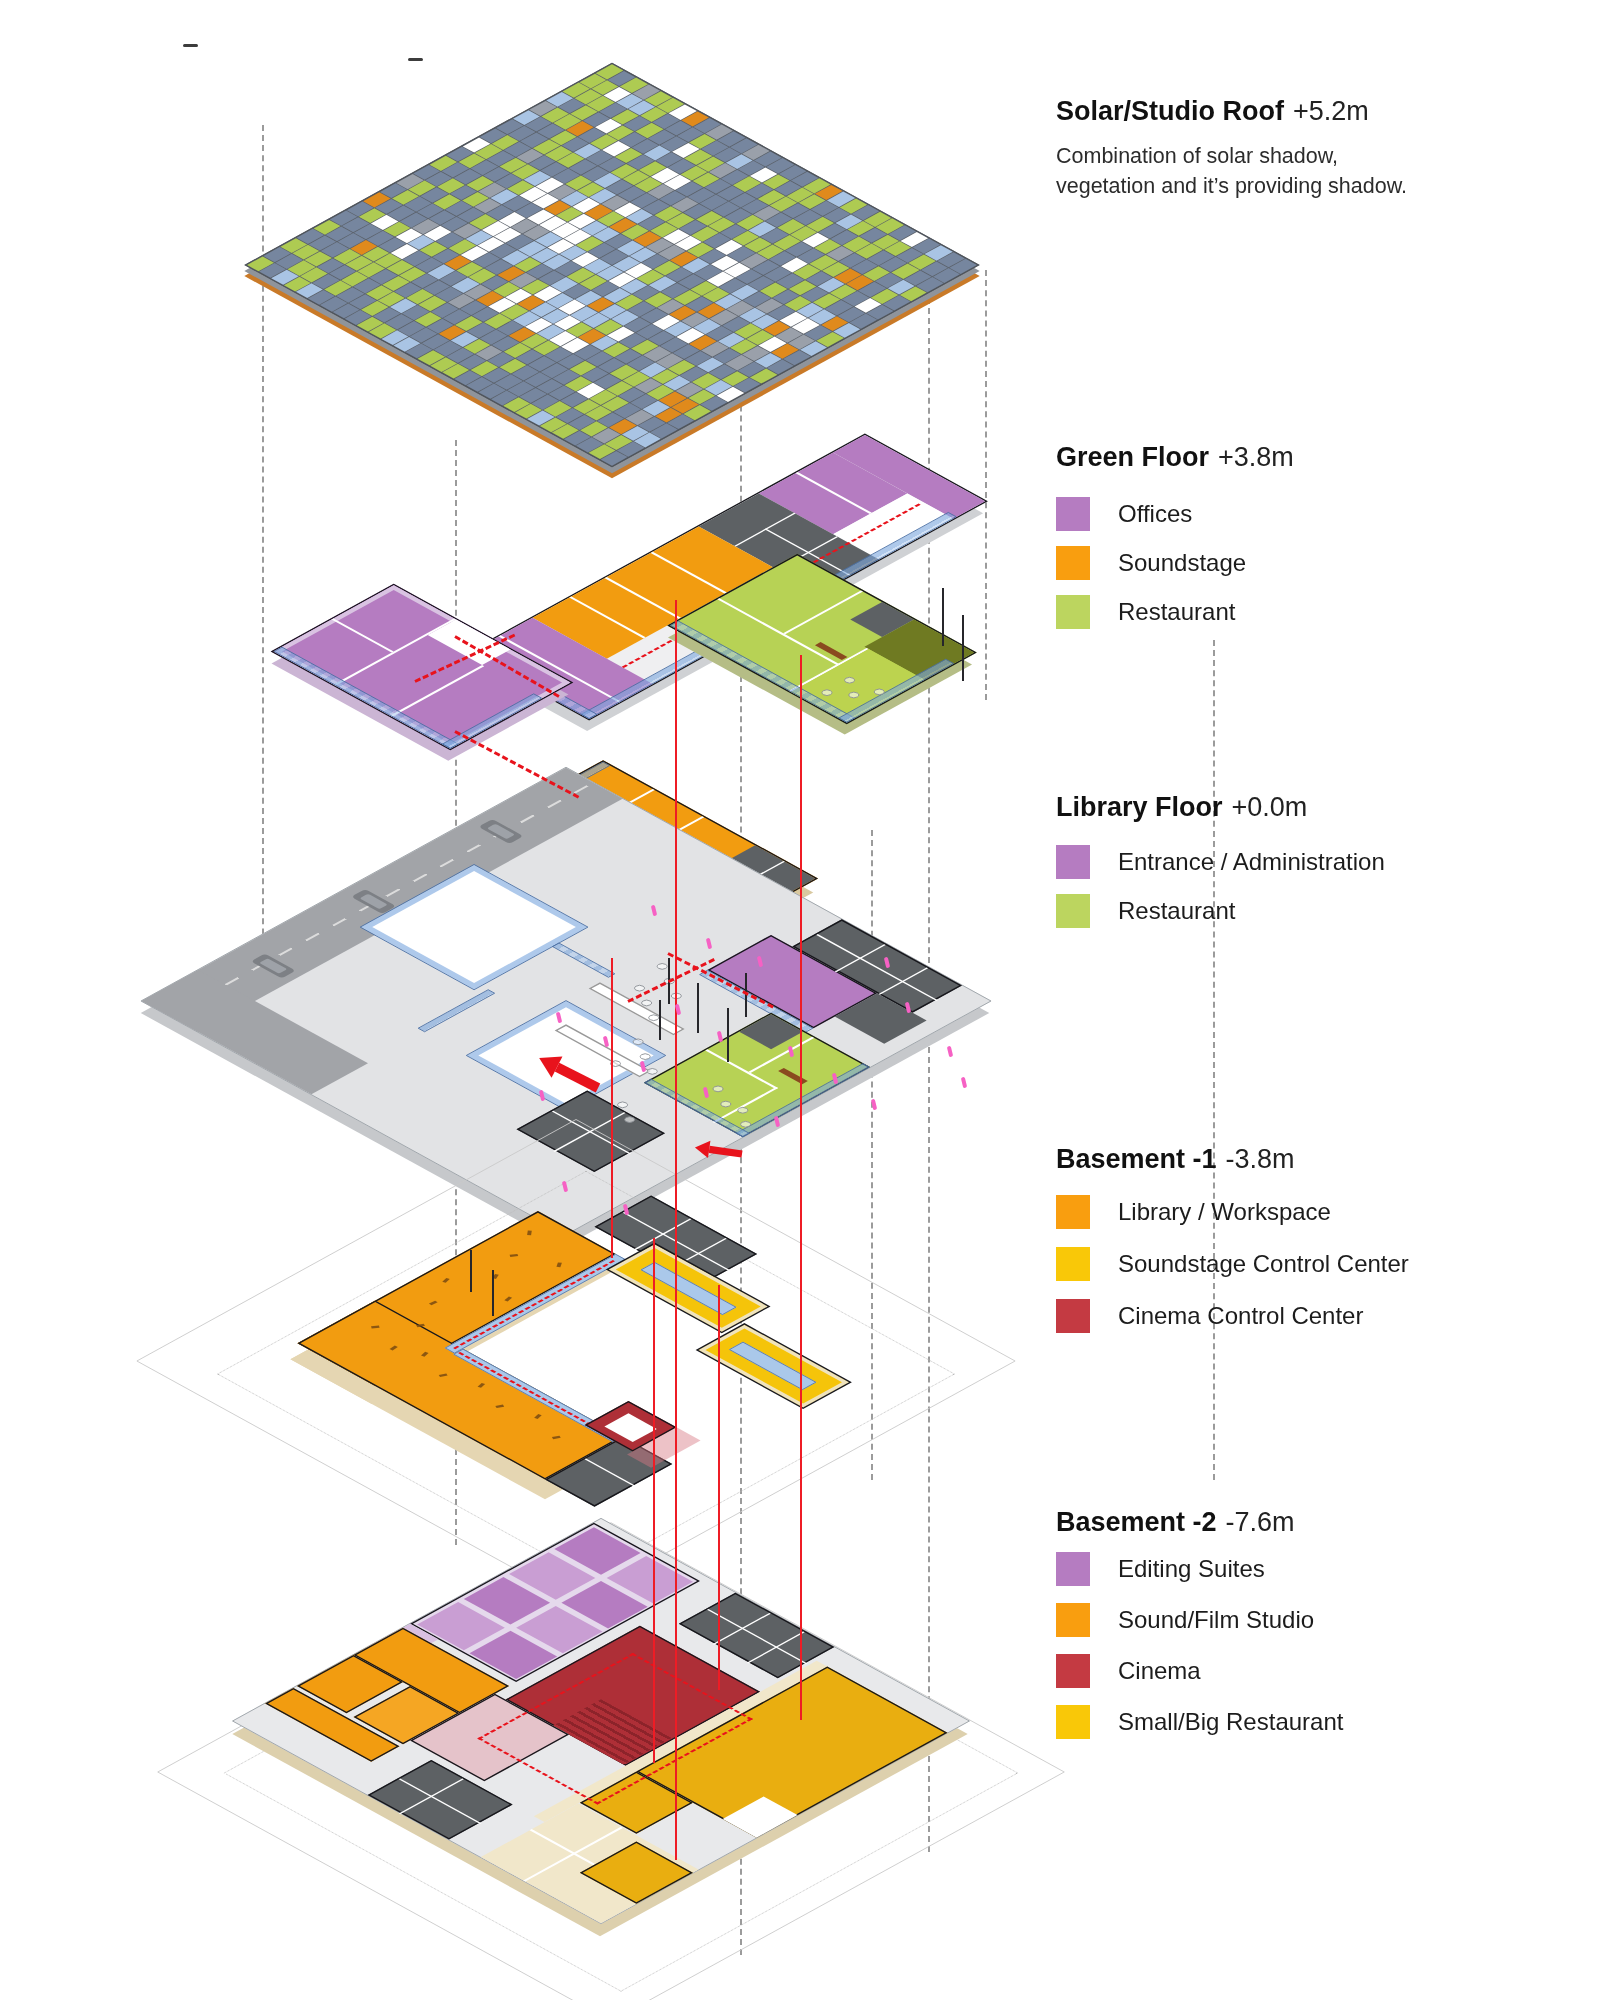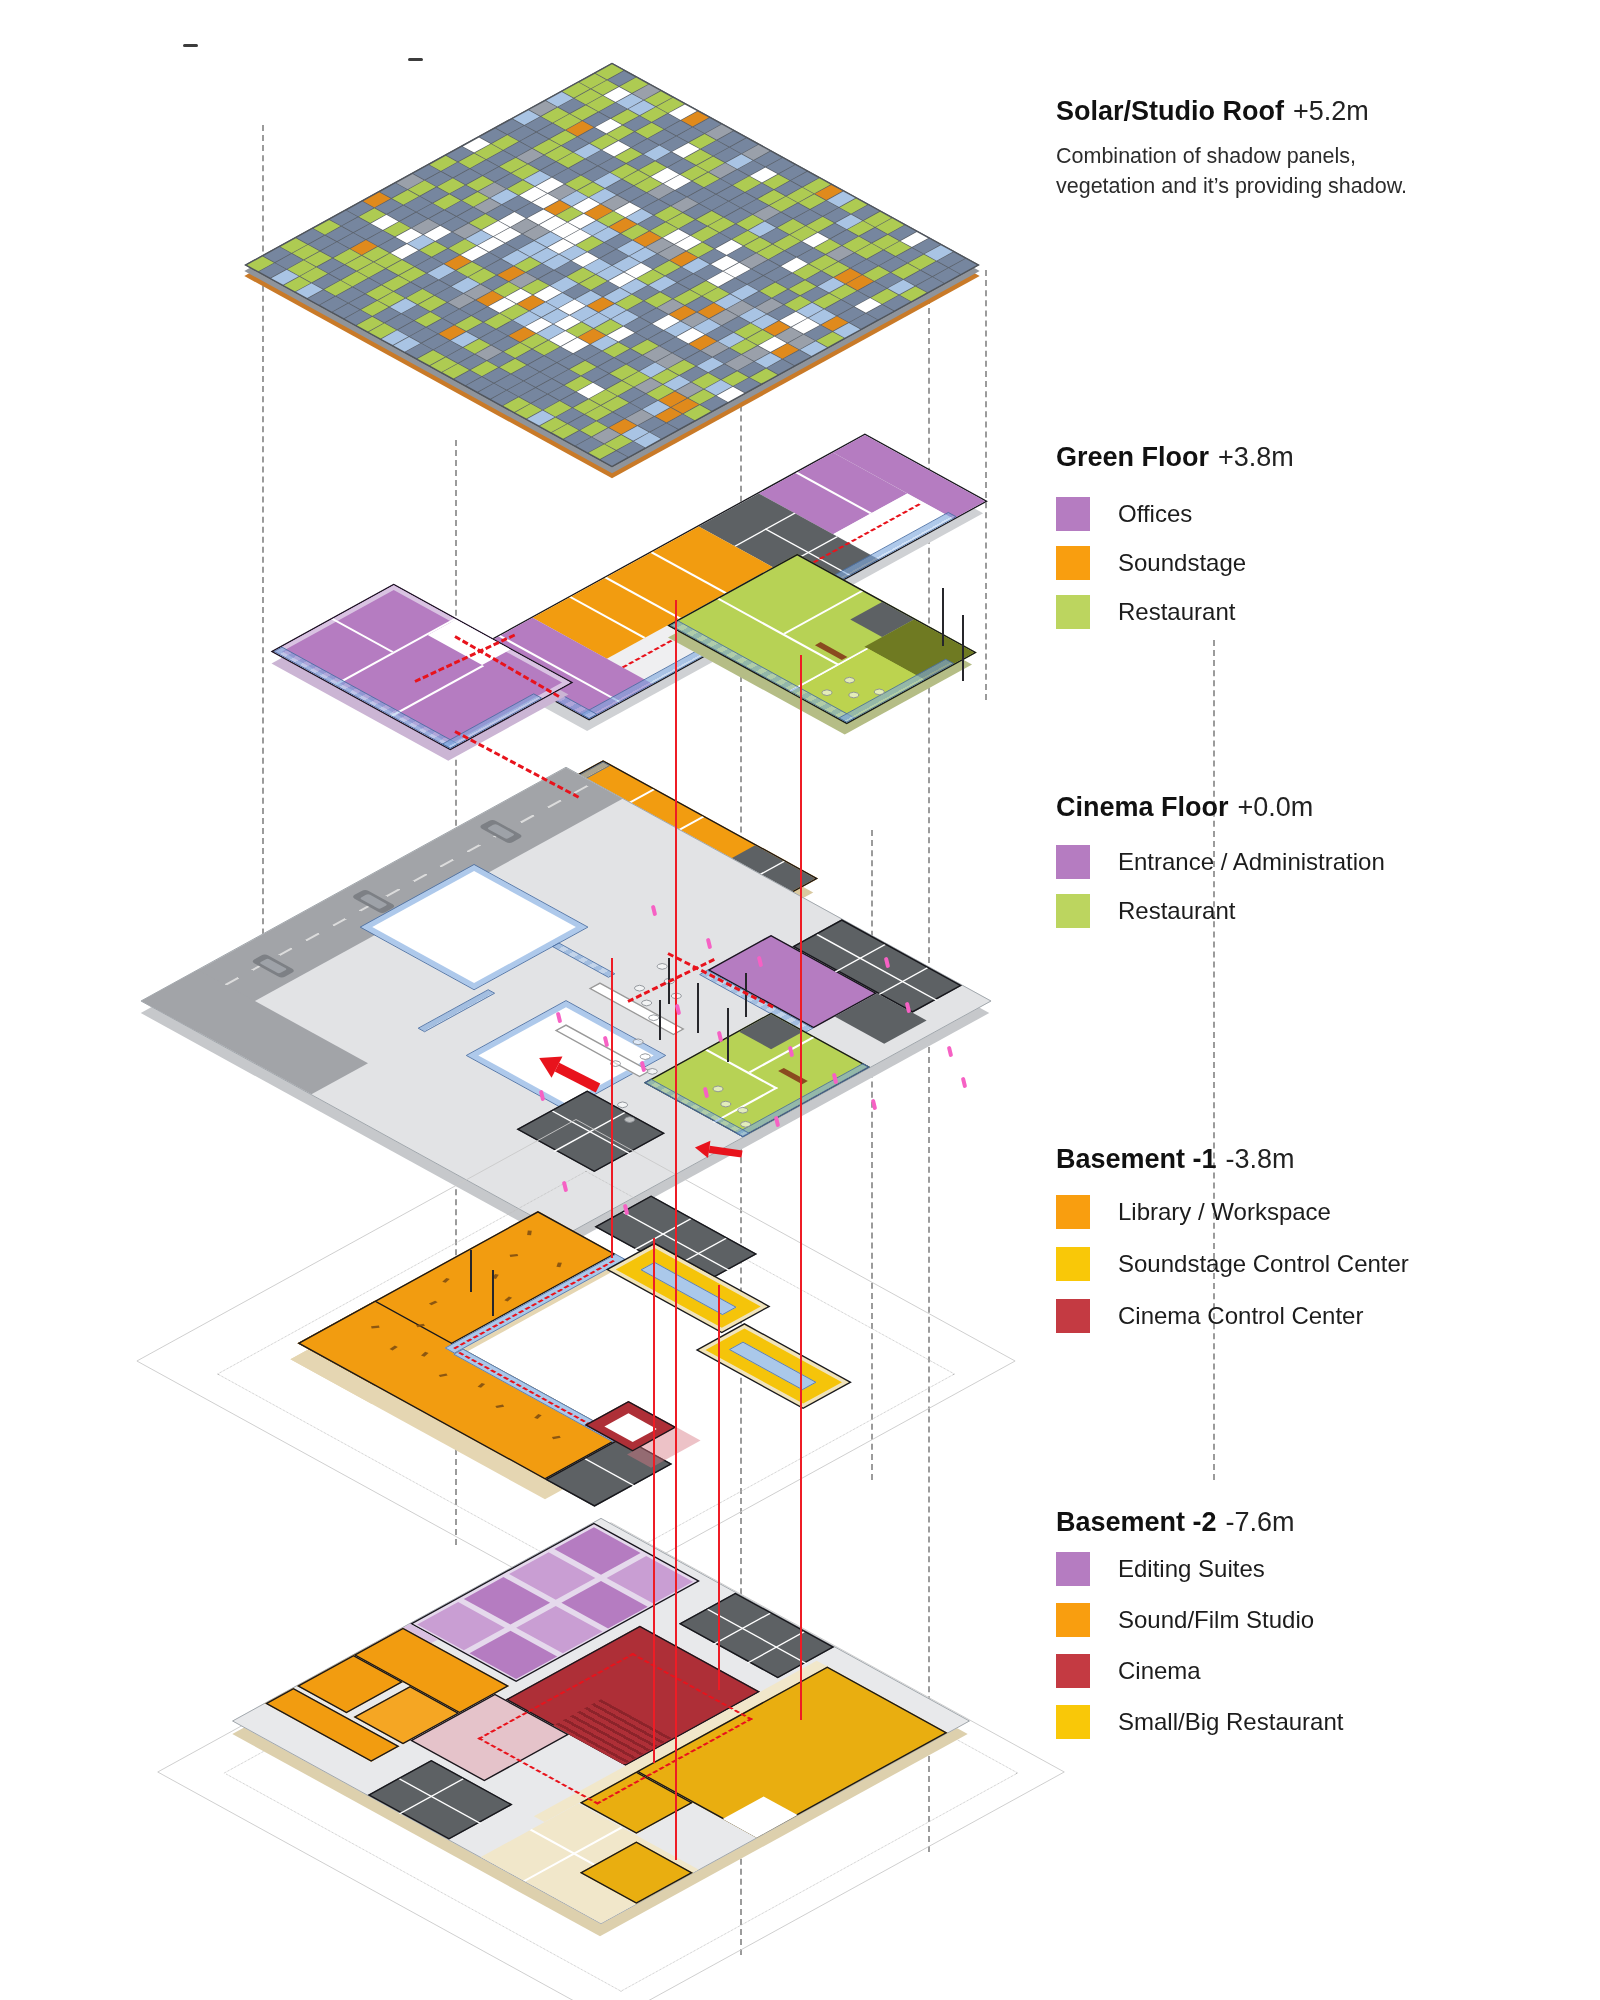--- a/index.html
+++ b/index.html
@@ -1037,21 +1037,21 @@
         <div class="hd" style="left:46px"></div>
       </div>
     </div>
 
   <div>
 
     <div class="sec-title" style="top:96px;">
       <span class="t">Solar/Studio Roof</span><span class="e">+5.2m</span>
     </div>
     <div class="desc" style="top:141px;">
-      <div>Combination of shadow panels,</div>
+      <div>Combination of solar shadow,</div>
       <div>vegetation and  it’s providing shadow.</div>
     </div>
 
     <div class="sec-title" style="top:442px;">
       <span class="t">Green Floor</span><span class="e">+3.8m</span>
     </div>
     <div class="legend-row" style="top:497px;">
       <svg width="34" height="34">
           <rect width="34" height="34" fill="#b57cc1"></rect>
         </svg>
@@ -1064,21 +1064,21 @@
       <span class="legend-label">Soundstage</span>
     </div>
     <div class="legend-row" style="top:595px;">
       <svg width="34" height="34">
           <rect width="34" height="34" fill="#bcd55f"></rect>
         </svg>
       <span class="legend-label">Restaurant</span>
     </div>
 
     <div class="sec-title" style="top:792px;">
-      <span class="t">Cinema Floor</span><span class="e">+0.0m</span>
+      <span class="t">Library Floor</span><span class="e">+0.0m</span>
     </div>
     <div class="legend-row" style="top:845px;">
       <svg width="34" height="34">
           <rect width="34" height="34" fill="#b57cc1"></rect>
         </svg>
       <span class="legend-label">Entrance / Administration</span>
     </div>
     <div class="legend-row" style="top:894px;">
       <svg width="34" height="34">
           <rect width="34" height="34" fill="#bcd55f"></rect>

